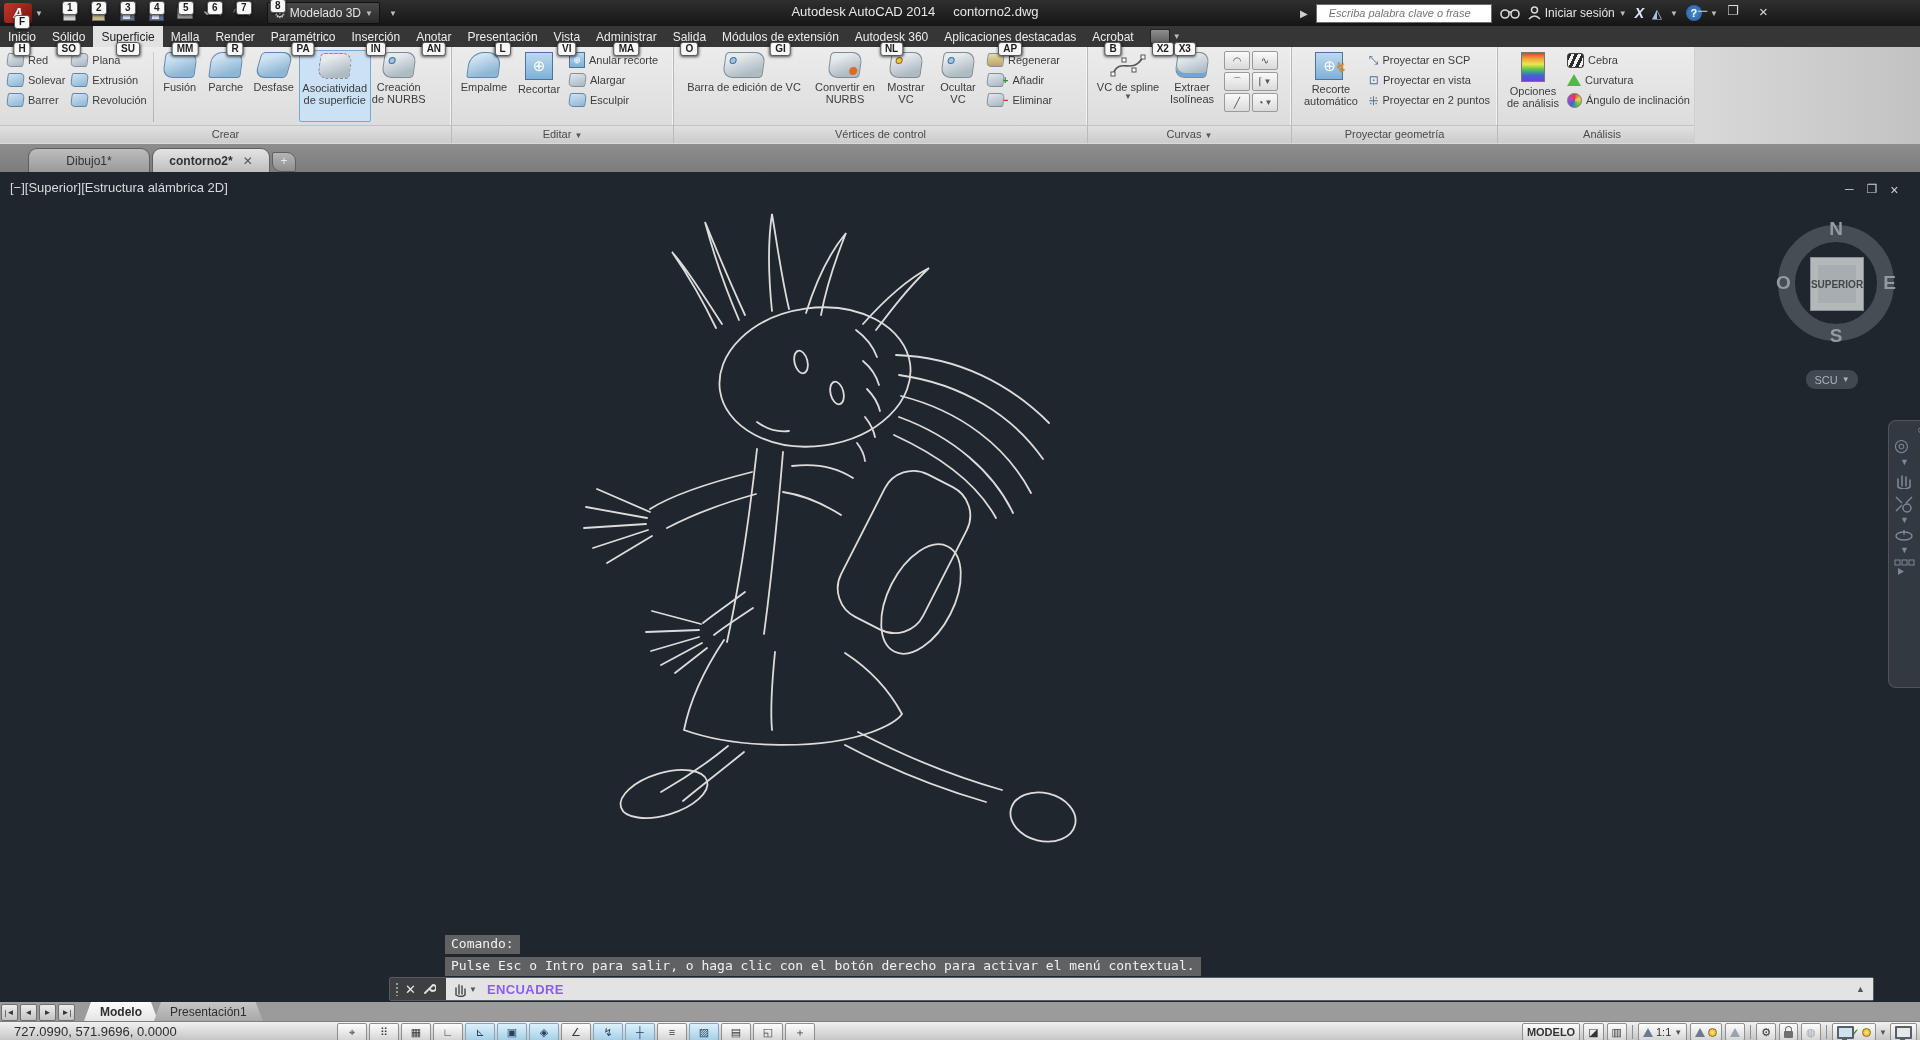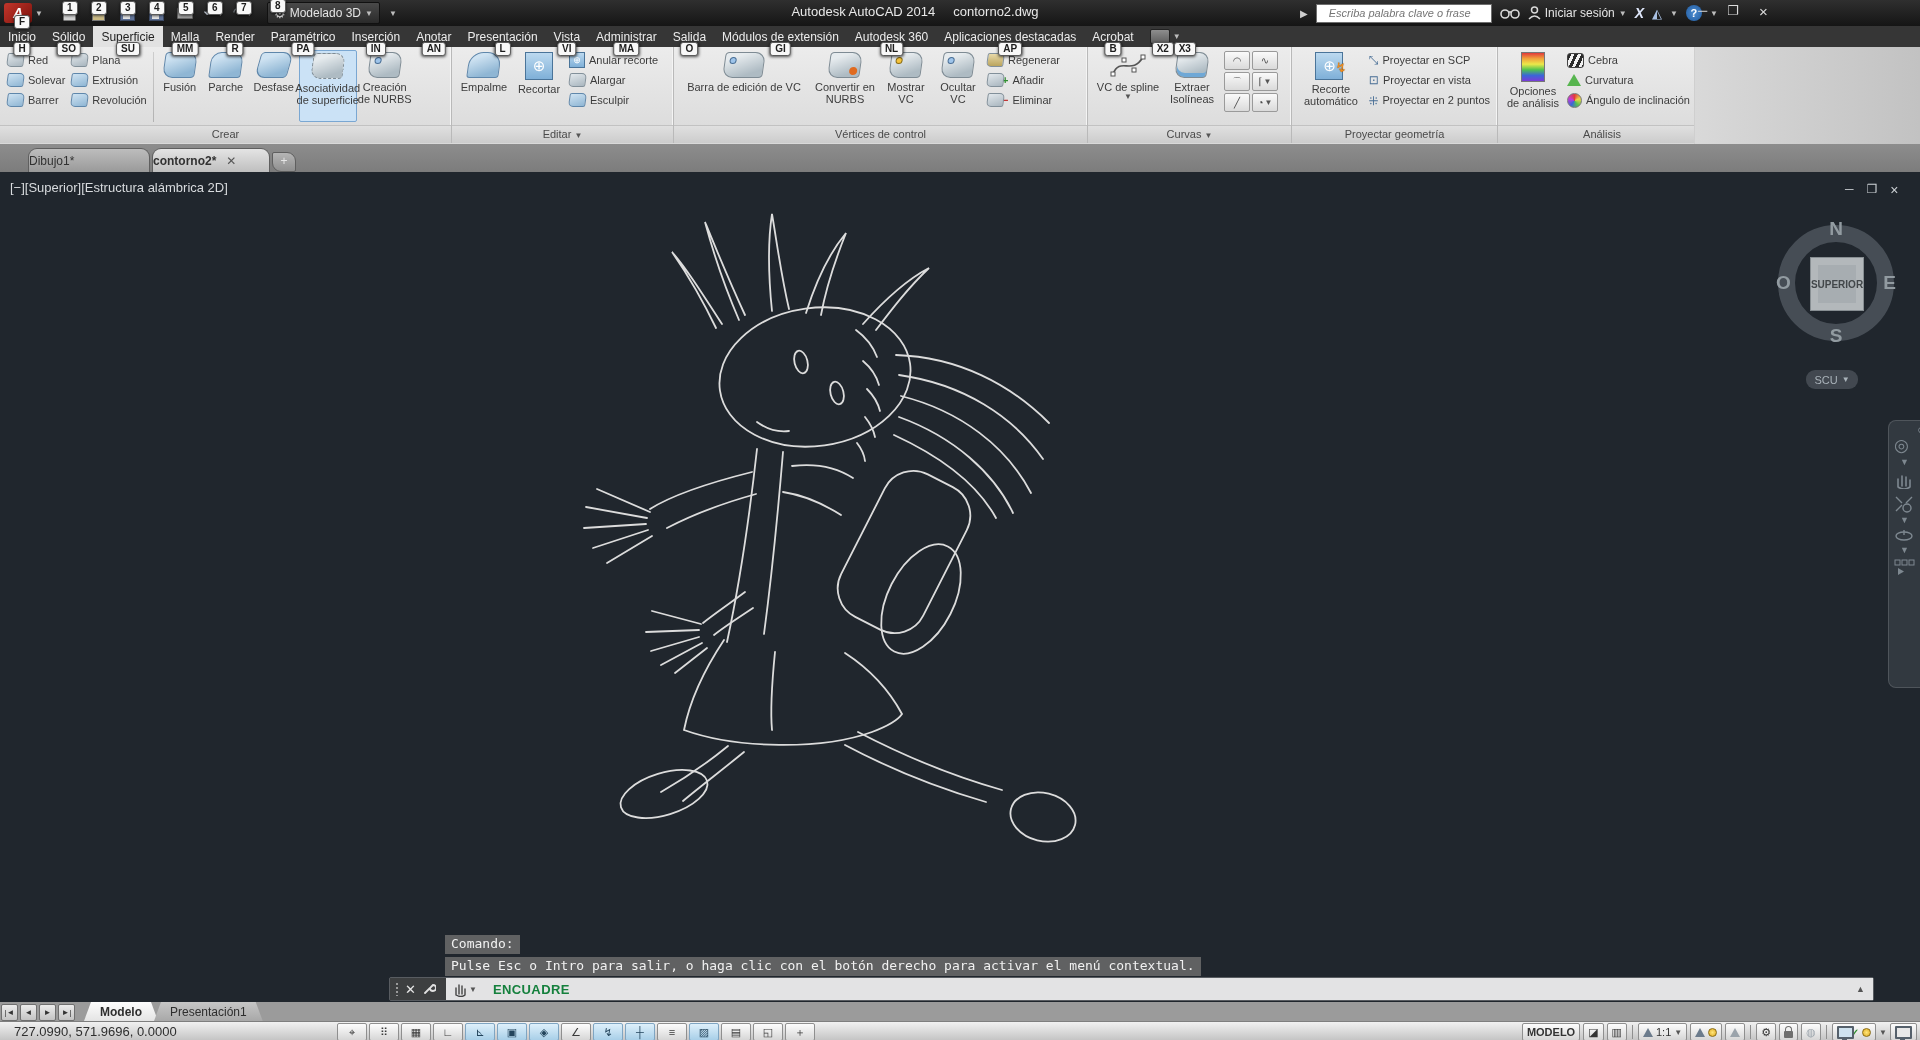--- a/index.html
+++ b/index.html
@@ -91,21 +91,21 @@
   .angc{width:13px;height:13px;border-radius:50%;border:1px solid #777;
     background:conic-gradient(#e23b3b,#ecd54a,#57c24f,#3b66d8,#c43bd8,#e23b3b);flex:none}
   .gbtn{width:24px;height:17px;border:1px solid #9a9a9a;border-radius:2px;background:linear-gradient(#fafafa,#dadada);
     display:flex;align-items:center;justify-content:center;gap:1px;font-size:10px;color:#4a4a4a;margin:1px}
   .ggrid{display:grid;grid-template-columns:auto auto;margin-left:3px}
   .vsep{width:1px;background:linear-gradient(#cdcdcd,#b2b2b2);margin:2px 3px;height:70px}
   .ddv{font-size:8px;color:#555;line-height:8px}
   
   #doctabs{position:absolute;left:0;top:144px;width:1920px;height:28px;background:linear-gradient(#8d8d8d,#7c7c7c)}
   .dtab{position:absolute;top:4px;height:24px;border:1px solid #5f5f5f;border-bottom:none;border-radius:9px 9px 0 0;
-    display:flex;align-items:center;justify-content:flex-start;gap:10px;font-size:12px;color:#323232;
+    display:flex;align-items:center;justify-content:center;gap:10px;font-size:12px;color:#323232;
     background:linear-gradient(#bdbdbd,#989898)}
   .dtab.active{background:linear-gradient(#e4e4e4,#bdbdbd);font-weight:bold}
   .dtab .x{font-size:12px;color:#555;font-weight:normal}
   #newtab{position:absolute;left:272px;top:8px;width:22px;height:18px;border-radius:2px 9px 2px 9px;
     background:linear-gradient(#b5b5b5,#8f8f8f);border:1px solid #5f5f5f;color:#e6e6e6;
     font-size:12px;text-align:center;line-height:17px}
   
   #viewport{position:absolute;left:0;top:172px;width:1920px;height:830px;background:#20262d;overflow:hidden}
   #vplabel{position:absolute;left:10px;top:8px;color:#d8dbde;font-size:13px}
   #vpctrl{position:absolute;left:1845px;top:10px;display:flex;gap:13px;color:#ccd1d5;font-size:12px}
@@ -129,21 +129,21 @@
   #navbar .nv{font-size:17px;line-height:18px}
   #navbar .sm{font-size:9px;margin:-4px 0 -2px 6px}
   .chip{position:absolute;left:445px;background:rgba(108,108,108,.85);color:#f1f1f1;
     font-family:"DejaVu Sans Mono",monospace;font-size:13px;line-height:18px;height:19px;padding:0 6px;white-space:pre}
   #cmdbar{position:absolute;left:389px;top:805px;width:1485px;height:24px;display:flex;align-items:stretch;
     border:1px solid rgba(255,255,255,.25);border-radius:2px;box-sizing:border-box}
   #cmddark{width:56px;background:#3d3f40;display:flex;align-items:center;gap:6px;padding-left:5px;box-sizing:border-box}
   #cmdgrip{width:4px;height:14px;background-image:radial-gradient(#9a9a9a 1px,transparent 1px);background-size:4px 4px}
   #cmdx{color:#e8e8e8;font-size:13px;line-height:13px}
   #cmdlight{flex:1;background:rgba(242,242,242,.93);display:flex;align-items:center;position:relative;padding-left:7px}
-  #cmdtext{font-weight:bold;color:#15803d;font-size:13px;letter-spacing:.4px;margin-left:16px}
+  #cmdtext{font-weight:bold;color:#8b5cf6;font-size:13px;letter-spacing:.4px;margin-left:10px}
   #cmdup{position:absolute;right:8px;top:6px;font-size:9px;color:#555}
   
   #laytabs{position:absolute;left:0;top:1002px;width:1920px;height:19px;background:#9b9b9b;
     display:flex;align-items:stretch;font-size:12px;color:#2e2e2e}
   .lnav{width:15px;height:15px;margin:2px 1px;background:linear-gradient(#ececec,#c3c3c3);
     border:1px solid #6f6f6f;border-radius:2px;font-size:8px;color:#333;display:flex;align-items:center;justify-content:center}
   .ltab{padding:0 16px;display:flex;align-items:center;clip-path:polygon(7px 0,calc(100% - 7px) 0,100% 100%,0 100%);
     background:linear-gradient(#c6c6c6,#a8a8a8);margin-left:-4px}
   .ltab.active{background:linear-gradient(#fdfdfd,#e4e4e4);font-weight:bold;margin-left:8px}
   
@@ -359,21 +359,21 @@
         <span>Fusión</span>
       </div>
     <div class="lbtn" style="width:46px">
         <span class="bicon surf blue" style="border-radius:10px 10px 3px 3px"></span>
         <span>Parche</span>
       </div>
     <div class="lbtn" style="width:50px">
         <span class="bicon surf blue" style="transform:skewX(-16deg)"></span>
         <span>Desfase</span>
       </div>
-    <div class="lbtn hl" style="width:58px">
+    <div class="lbtn hl" style="width:72px">
         <span class="bicon surf" style="border-style:dashed"></span>
         <span>Asociatividad de superficie</span>
       </div>
     <div class="lbtn" style="width:56px">
         <span class="bicon surf dots dotb"></span>
         <span>Creación de NURBS</span>
       </div>
     <div class="plabel"><span>Crear</span></div>
   </div>
 

